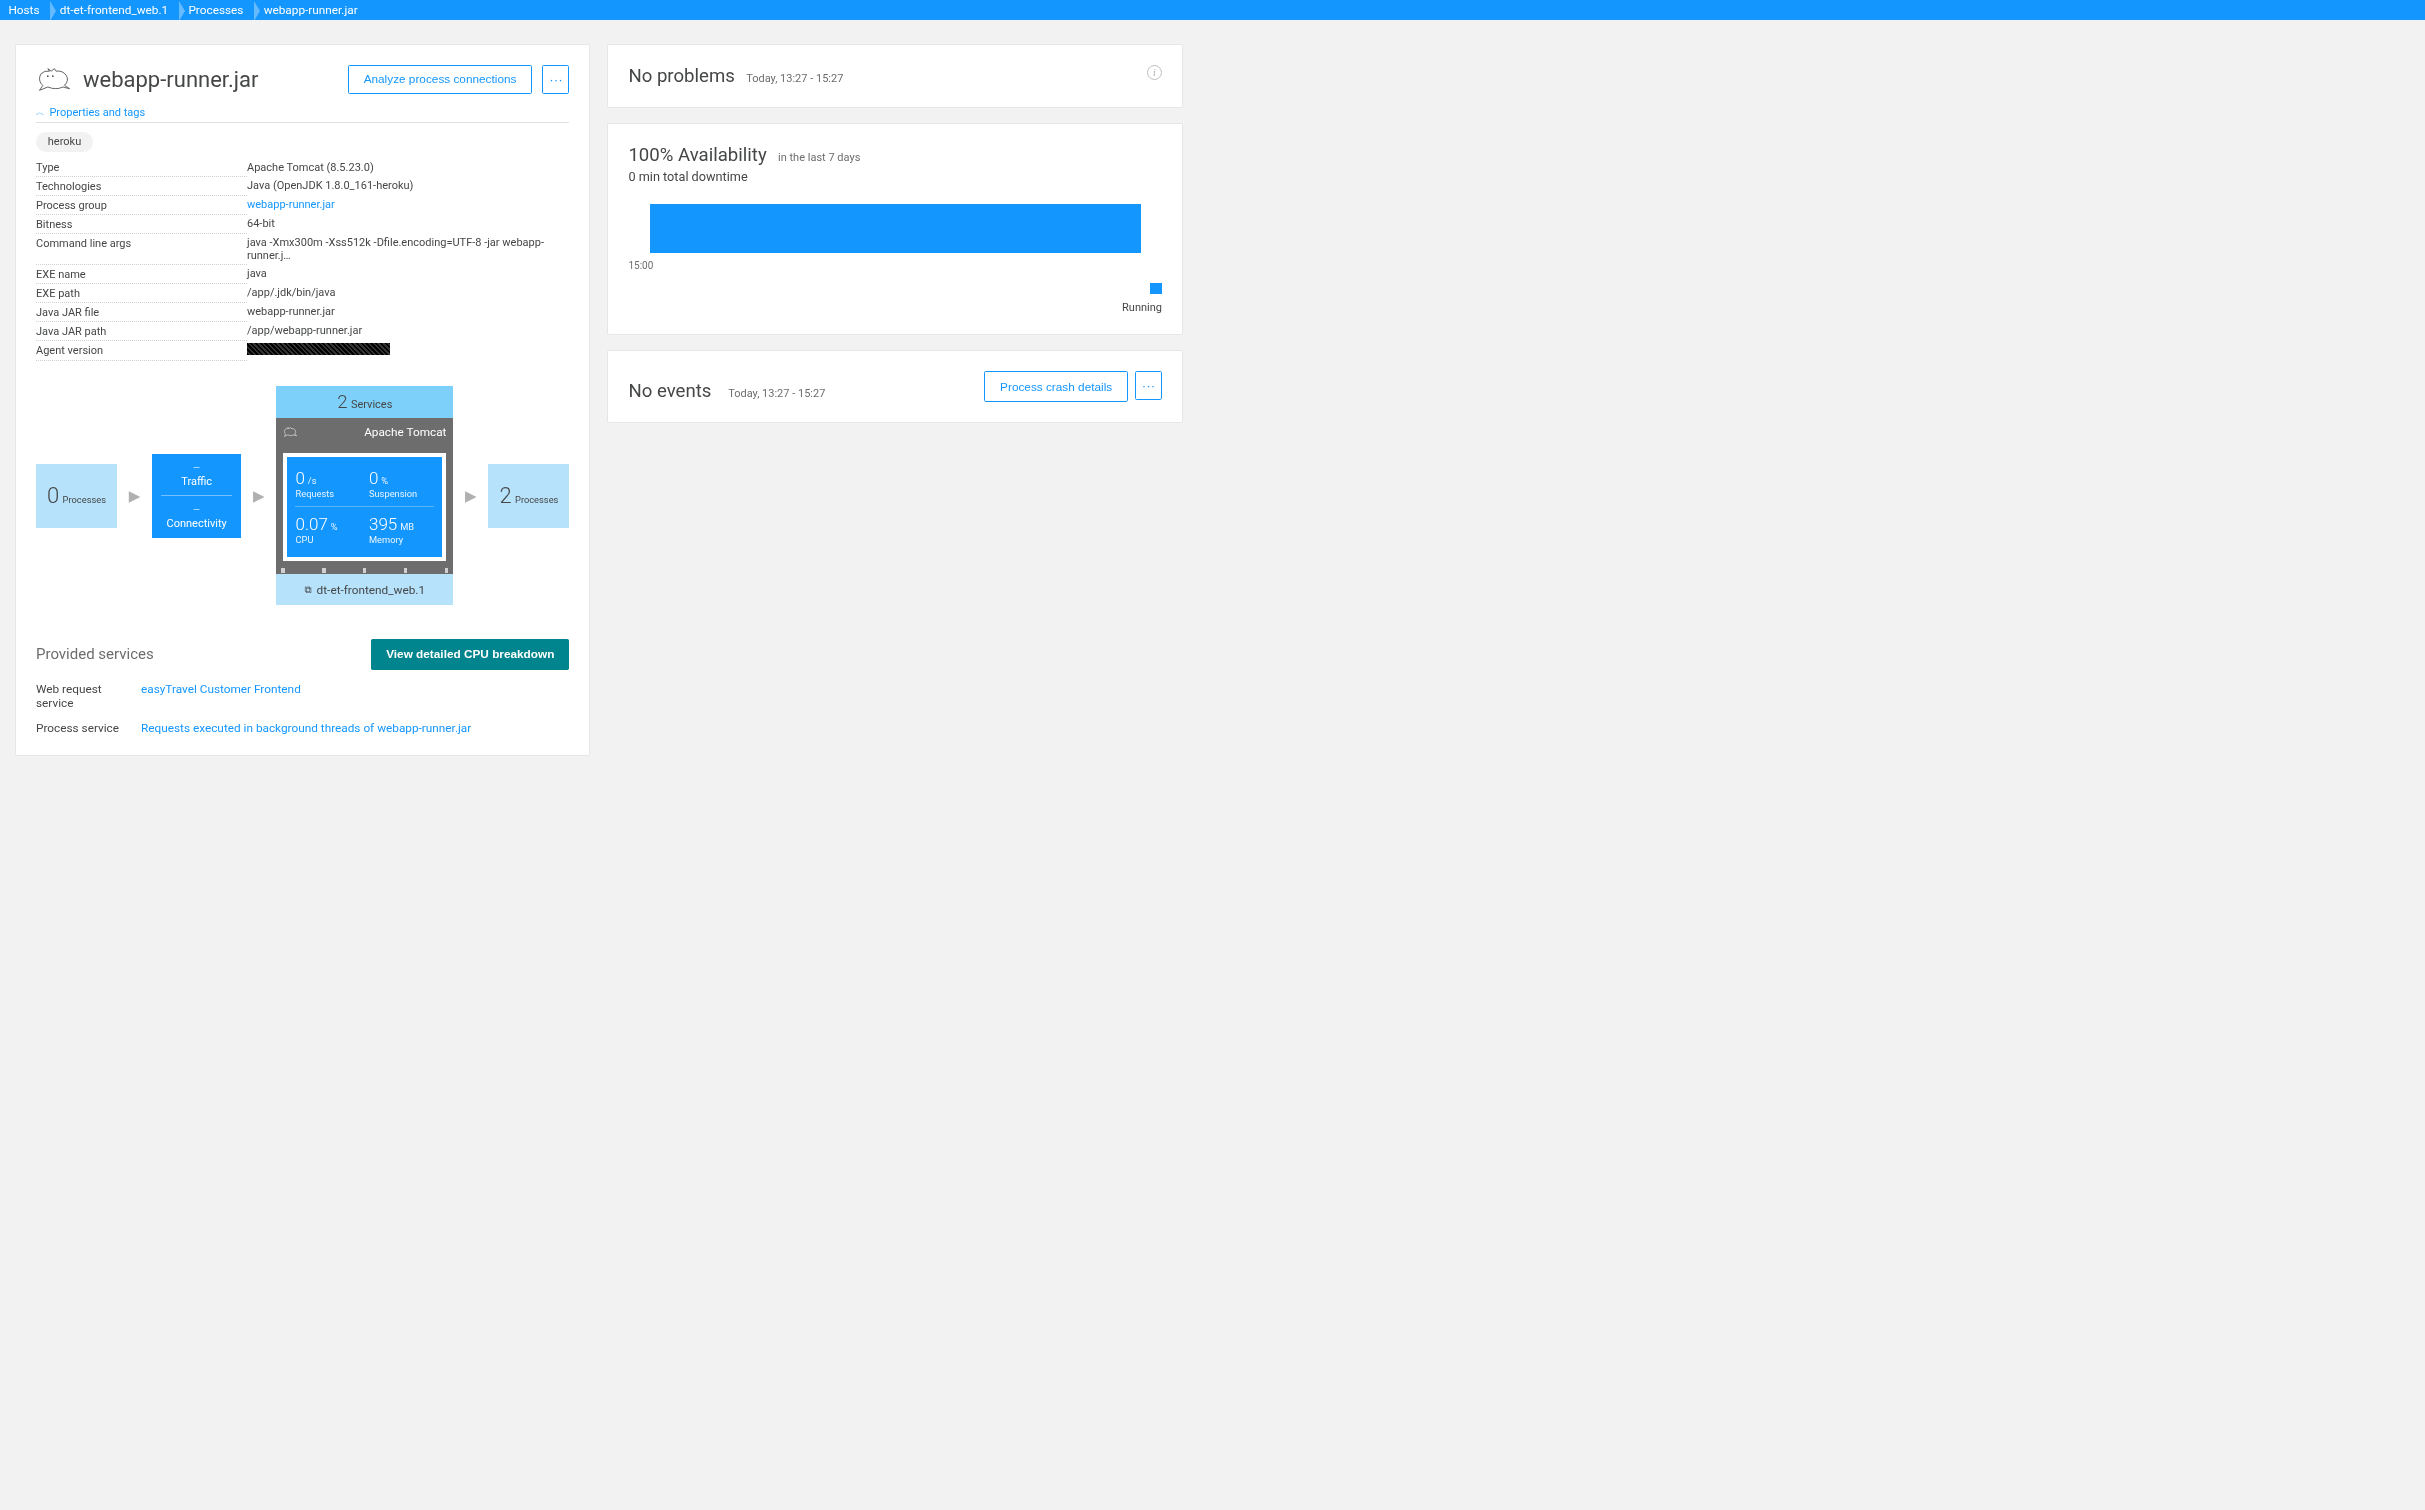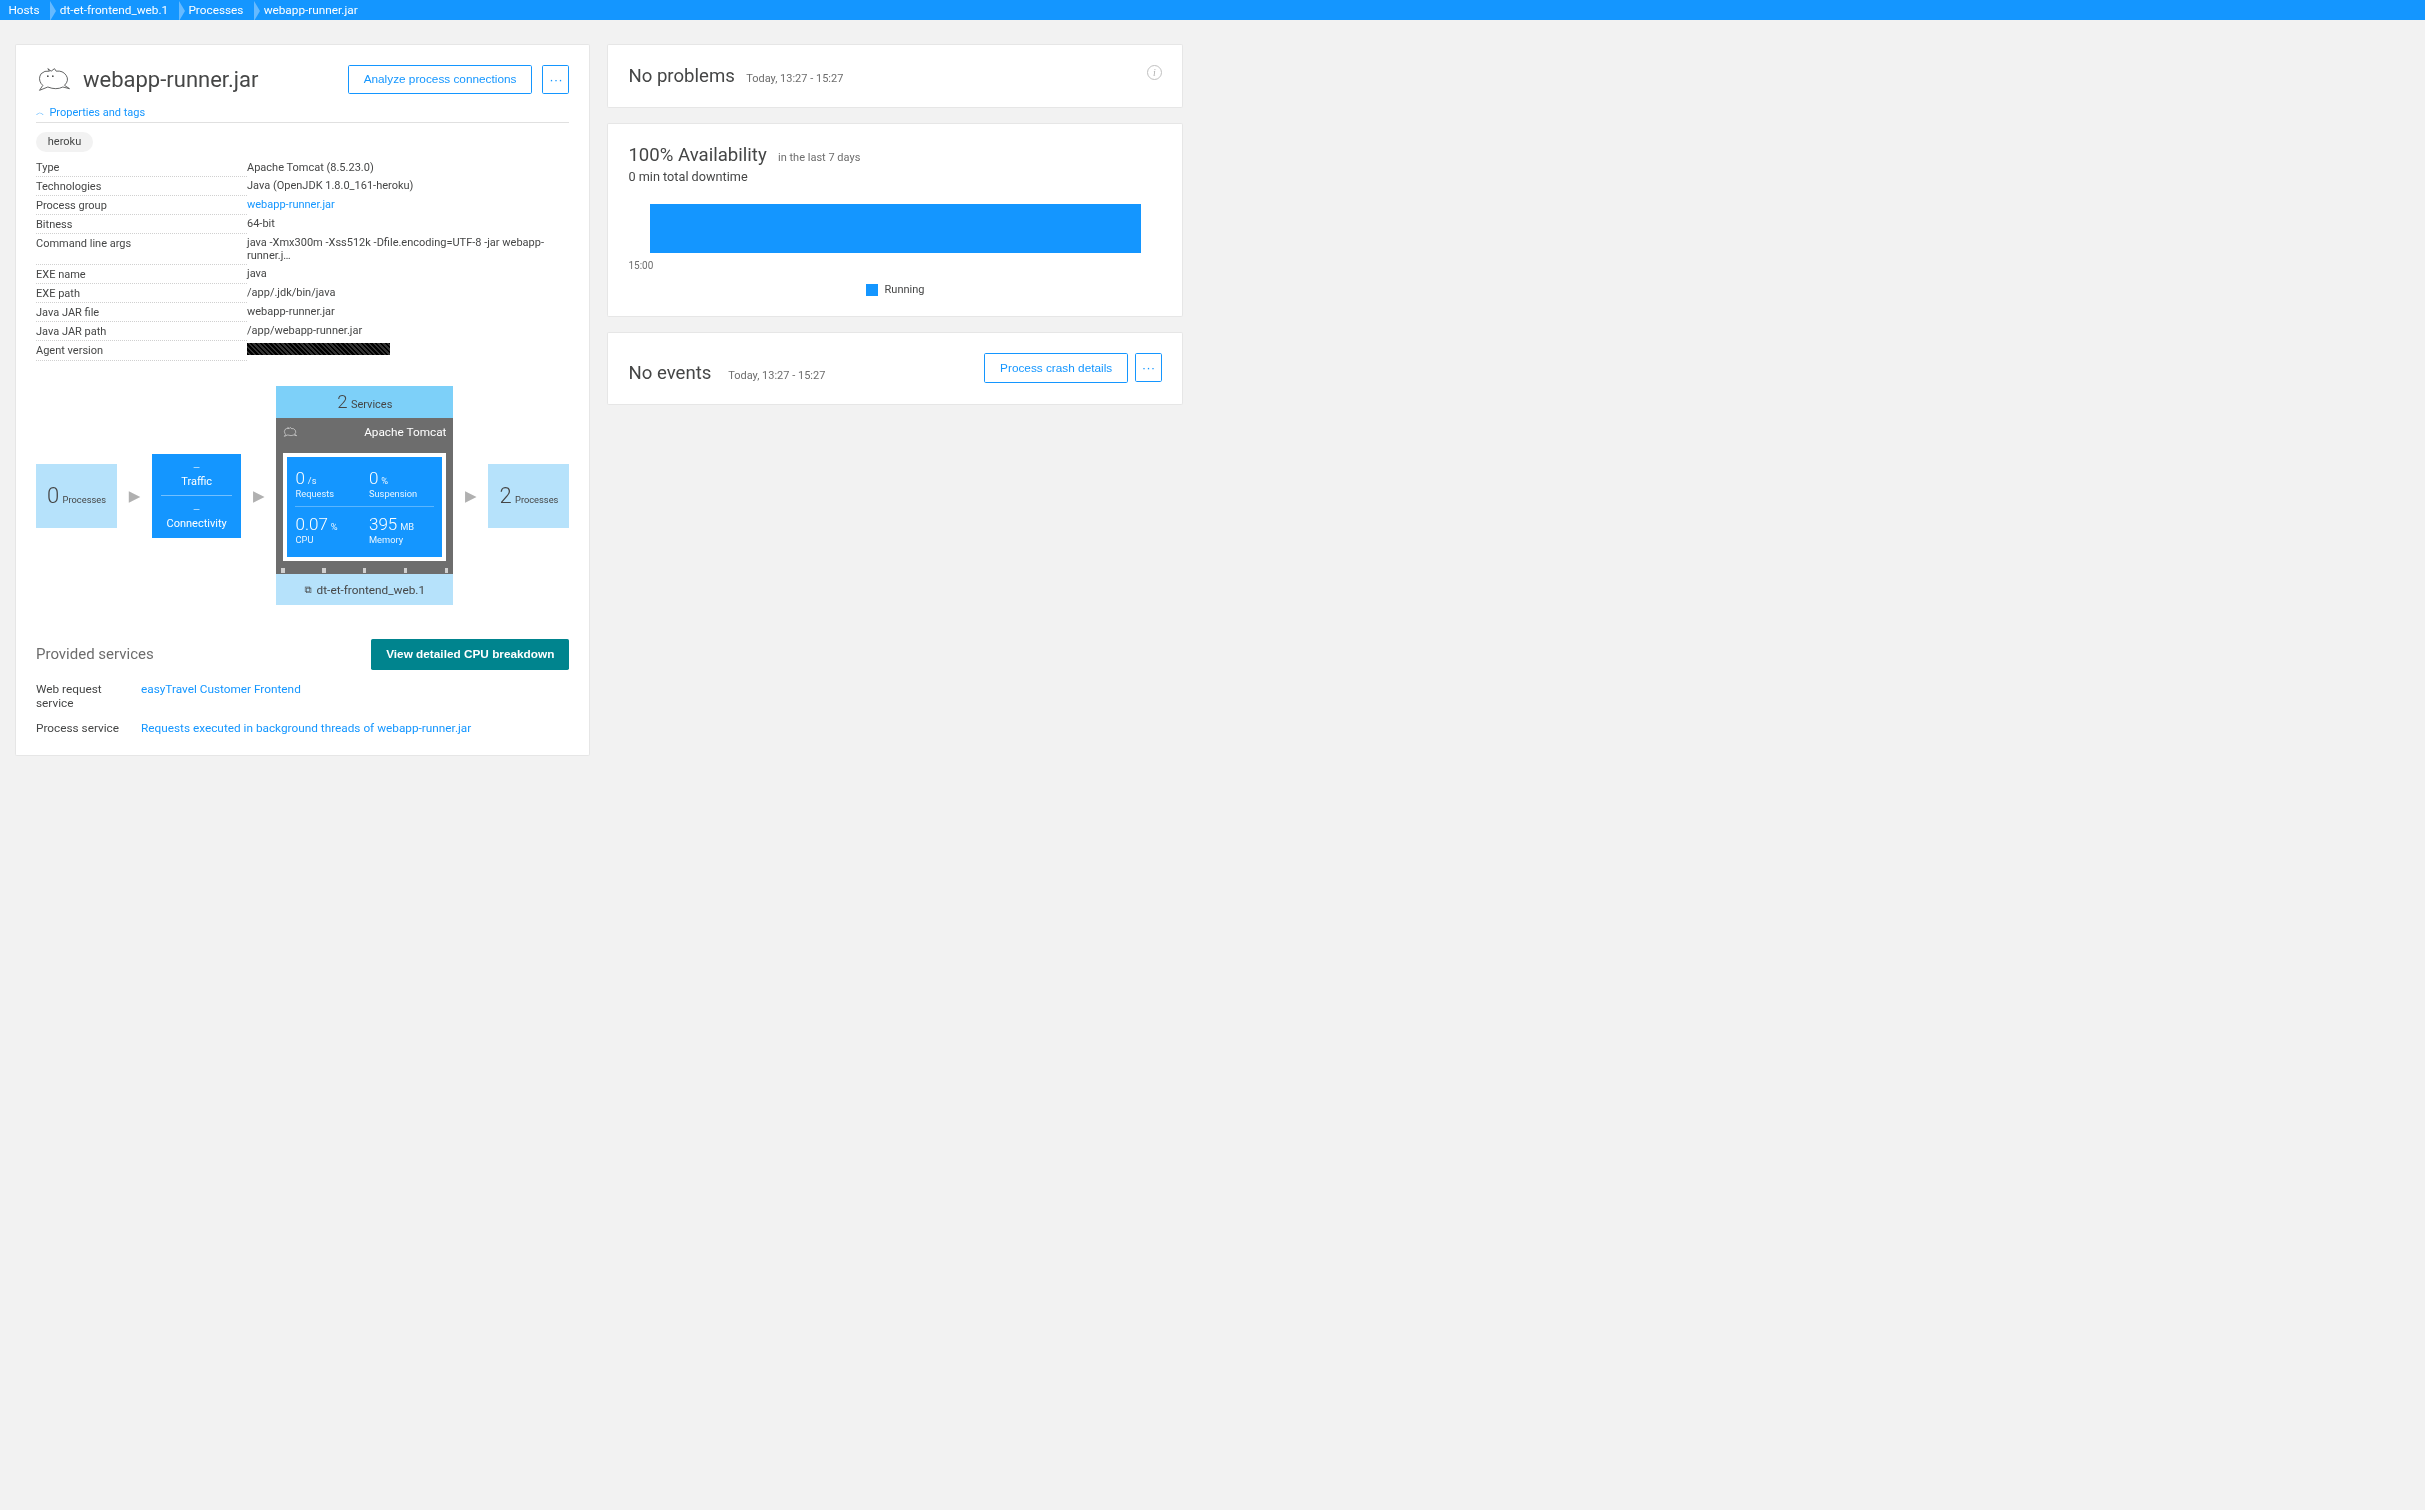--- a/index.html
+++ b/index.html
@@ -72,24 +72,24 @@
 .svc-row a { color: #1496ff; text-decoration: none; }
 
 .right h2 { font-size: 18.6px; font-weight: 400; color: #454646; display:inline; }
 .right .sub { font-size: 11px; color: #6d6d6d; margin-left: 8.4px; margin-top: 16px; }
 .right .subline { font-size: 12.7px; color: #454646; margin-top: 3.4px; }
 .info-icon { float: right; color: #b0b0b0; font-size: 15px; width:15px; height:15px; border:1.3px solid #c0c0c0; border-radius:50%; display:flex; align-items:center; justify-content:center; font-size:10px; font-style:italic; font-family:serif;}
 
 .avail-chart { margin-top: 20px; }
 .avail-bar { background: #1496ff; height: 49px; width: 92%; margin: 0 auto; }
 .avail-axis { text-align: left; font-size: 10px; color: #6d6d6d; margin-top: 6.8px; }
-.avail-legend { display: flex; align-items: flex-end; justify-content: center; gap: 6.8px; margin-top: 11.8px; font-size: 11px; }
+.avail-legend { display: flex; align-items: flex-end; justify-content: center; gap: 6.8px; margin-top: 11.8px; font-size: 11px; flex-direction: column; }
 .legend-sq { width: 11.8px; height: 11.8px; background: #1496ff; }
 
-.events-row { display: flex; align-items: center; justify-content: space-between; gap: 26px; }
+.events-row { display: flex; justify-content: space-between; gap: 26px; }
 .events-left { display: flex; align-items: baseline; gap: 8.4px; }
 .events-actions { display: flex; gap: 6.8px; }
 </style>
 </head>
 <body>
 
 <div class="breadcrumb">
   <span>Hosts</span>
   <span>dt-et-frontend_web.1</span>
   <span>Processes</span>

